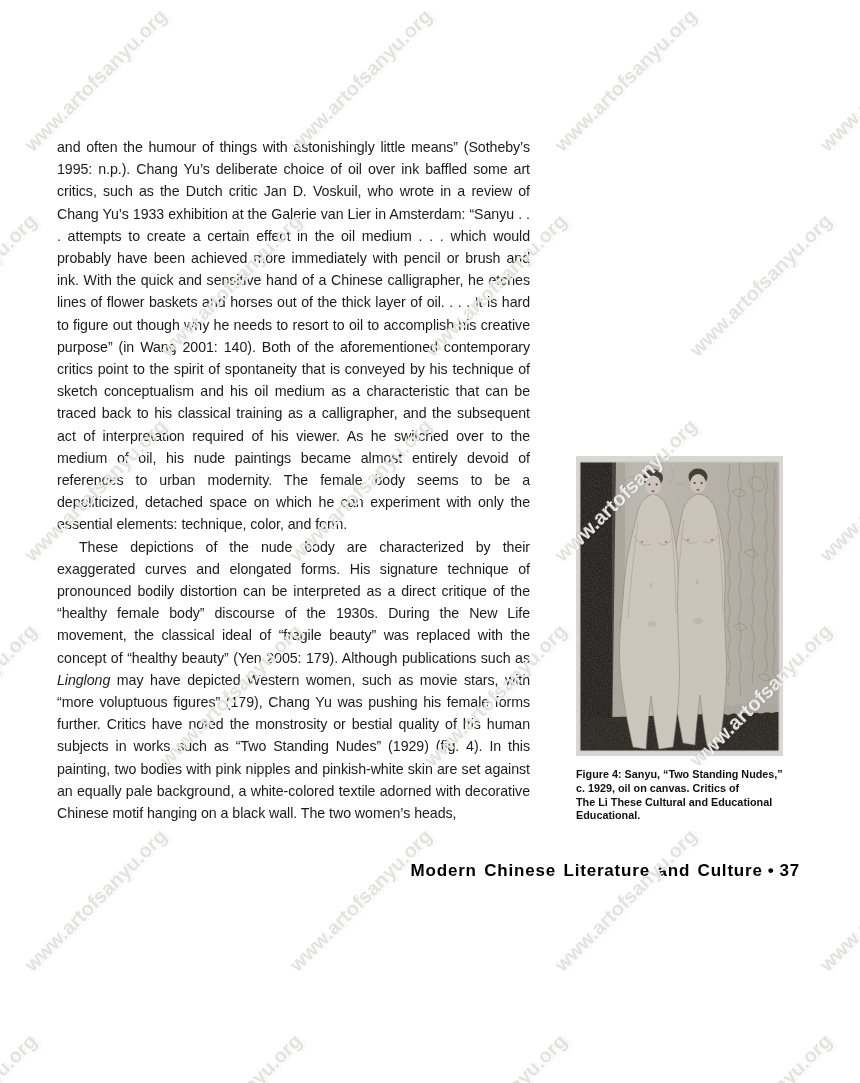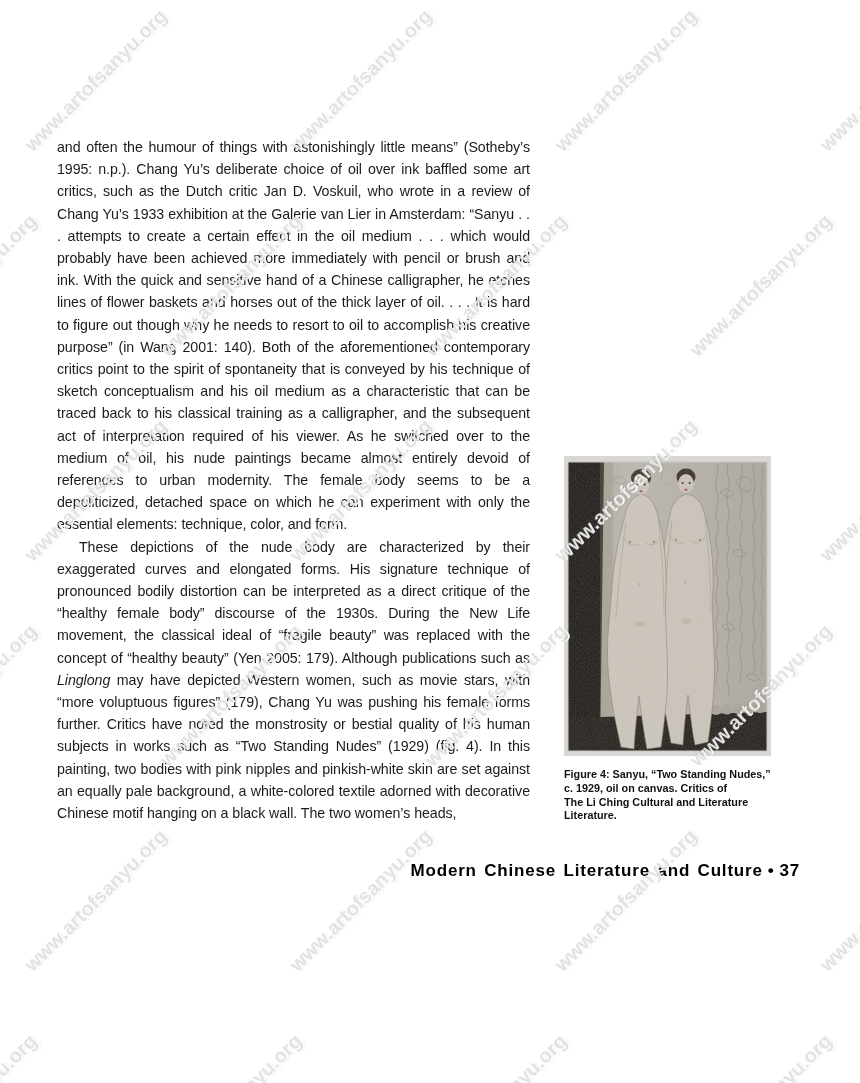--- a/index.html
+++ b/index.html
@@ -12,21 +12,21 @@
   }
   
   .textcol{
     position:absolute;left:57px;top:136px;width:473px;
     font-size:14.2px;line-height:22.2px;letter-spacing:-0.05px;
     color:#1b1b1b;text-align:justify;
   }
   .textcol p{margin:0;}
   .textcol p.indent{text-indent:22px;}
   
-  .figure{position:absolute;left:564px;top:456px;width:248px;margin:0;}
+  .figure{position:absolute;left:576px;top:456px;width:248px;margin:0;}
   .photo{width:207px;height:300px;line-height:0;}
   .caption{
     margin-top:12px;
     font-size:10.8px;line-height:13.8px;font-weight:bold;color:#111;
   }
   
   .footer{
     position:absolute;top:861px;left:0;right:60px;
     text-align:right;font-size:17px;font-weight:bold;color:#000000;
     letter-spacing:0.8px;word-spacing:2px;white-space:nowrap;
@@ -160,22 +160,22 @@
           <ellipse cx="76" cy="168" rx="5" ry="3" fill="#8c8274" opacity="0.22"></ellipse>
         </g>
 
         <rect x="4" y="6" width="199" height="289" filter="url(#grain)" opacity="0.5"></rect>
         <rect x="4" y="6" width="199" height="289" fill="none" stroke="#c9c7c3" stroke-width="1"></rect>
       </svg>
     </div>
     <figcaption class="caption">
       <div>Figure 4: Sanyu, “Two Standing Nudes,”</div>
       <div>c. 1929, oil on canvas. Critics of</div>
-      <div>The Li Ching Cultural and Literature</div>
-      <div>Literature.</div>
+      <div>The Li These Cultural and Educational</div>
+      <div>Educational.</div>
     </figcaption>
   </figure>
 
   <div class="footer">
     <span>Modern Chinese Literature and Culture</span><span class="sep">•</span><span>37</span>
   </div>
 
   <div class="notice">
   </div>
 

